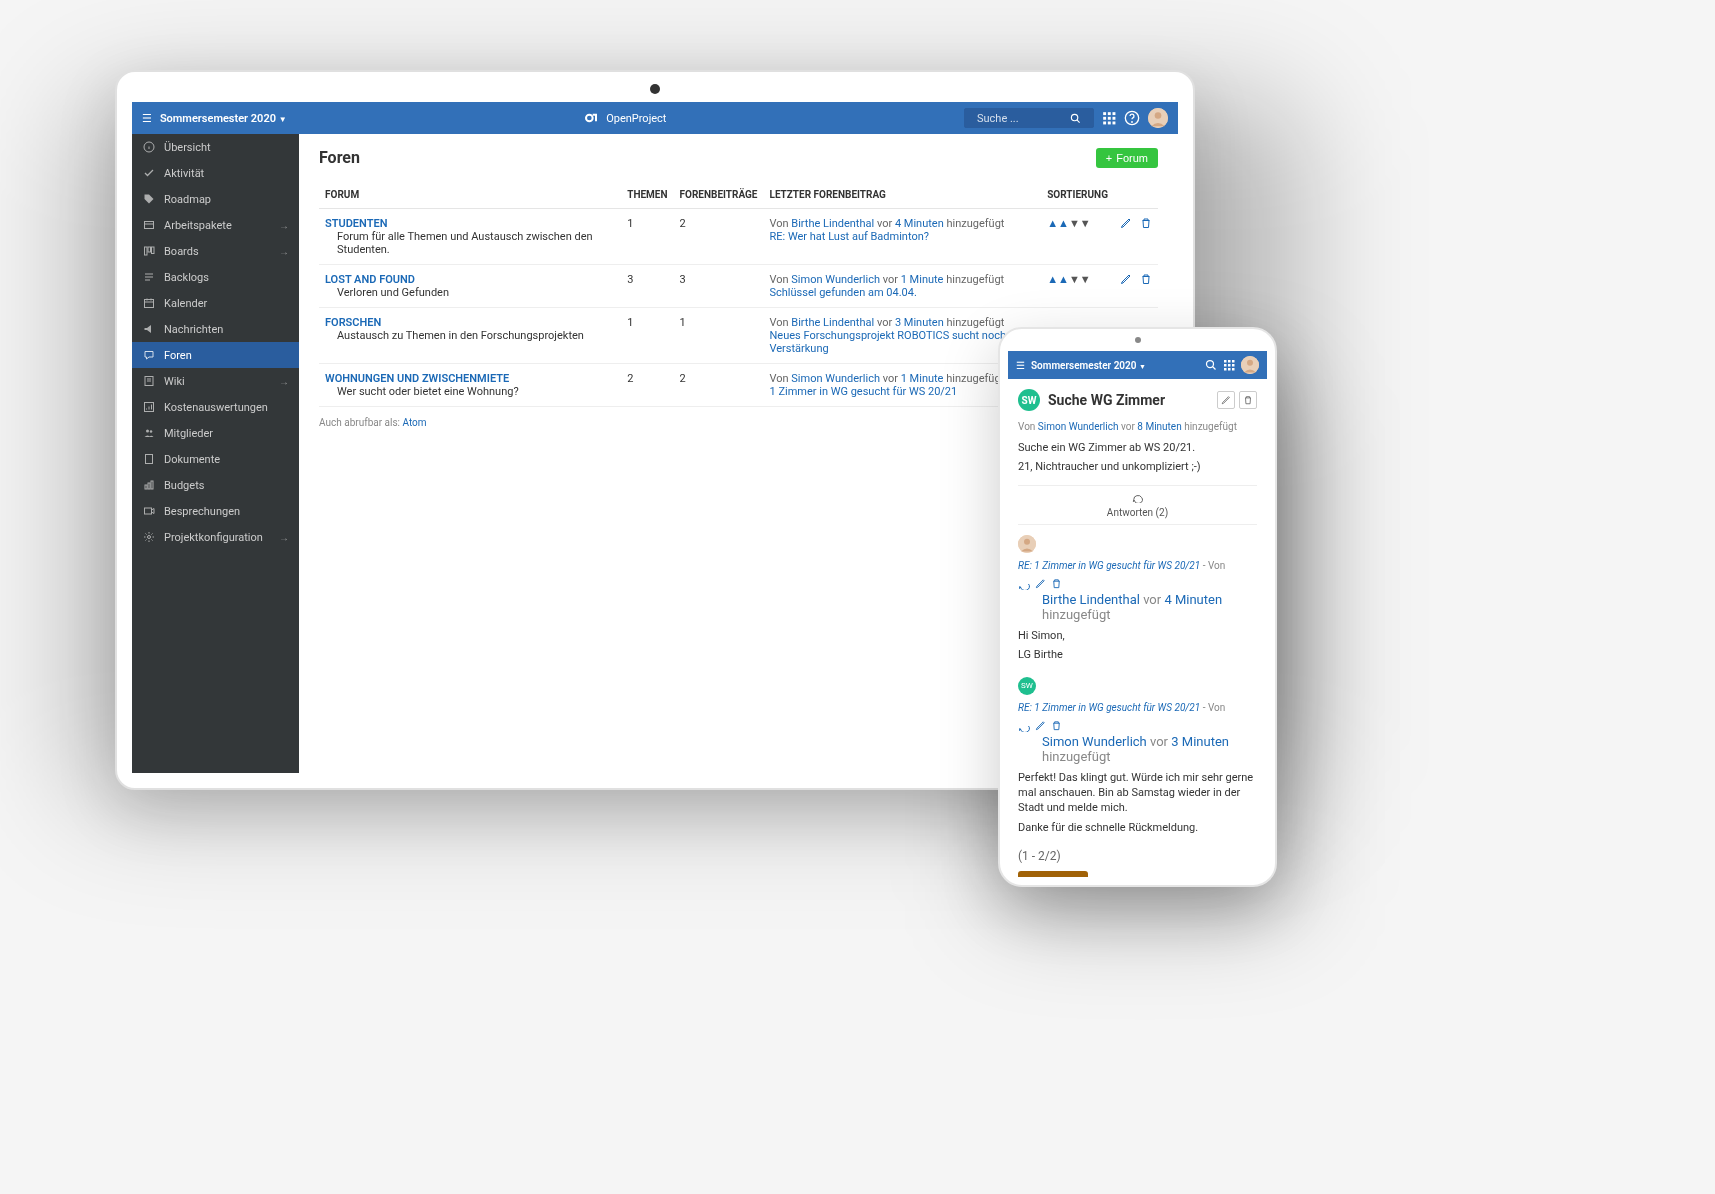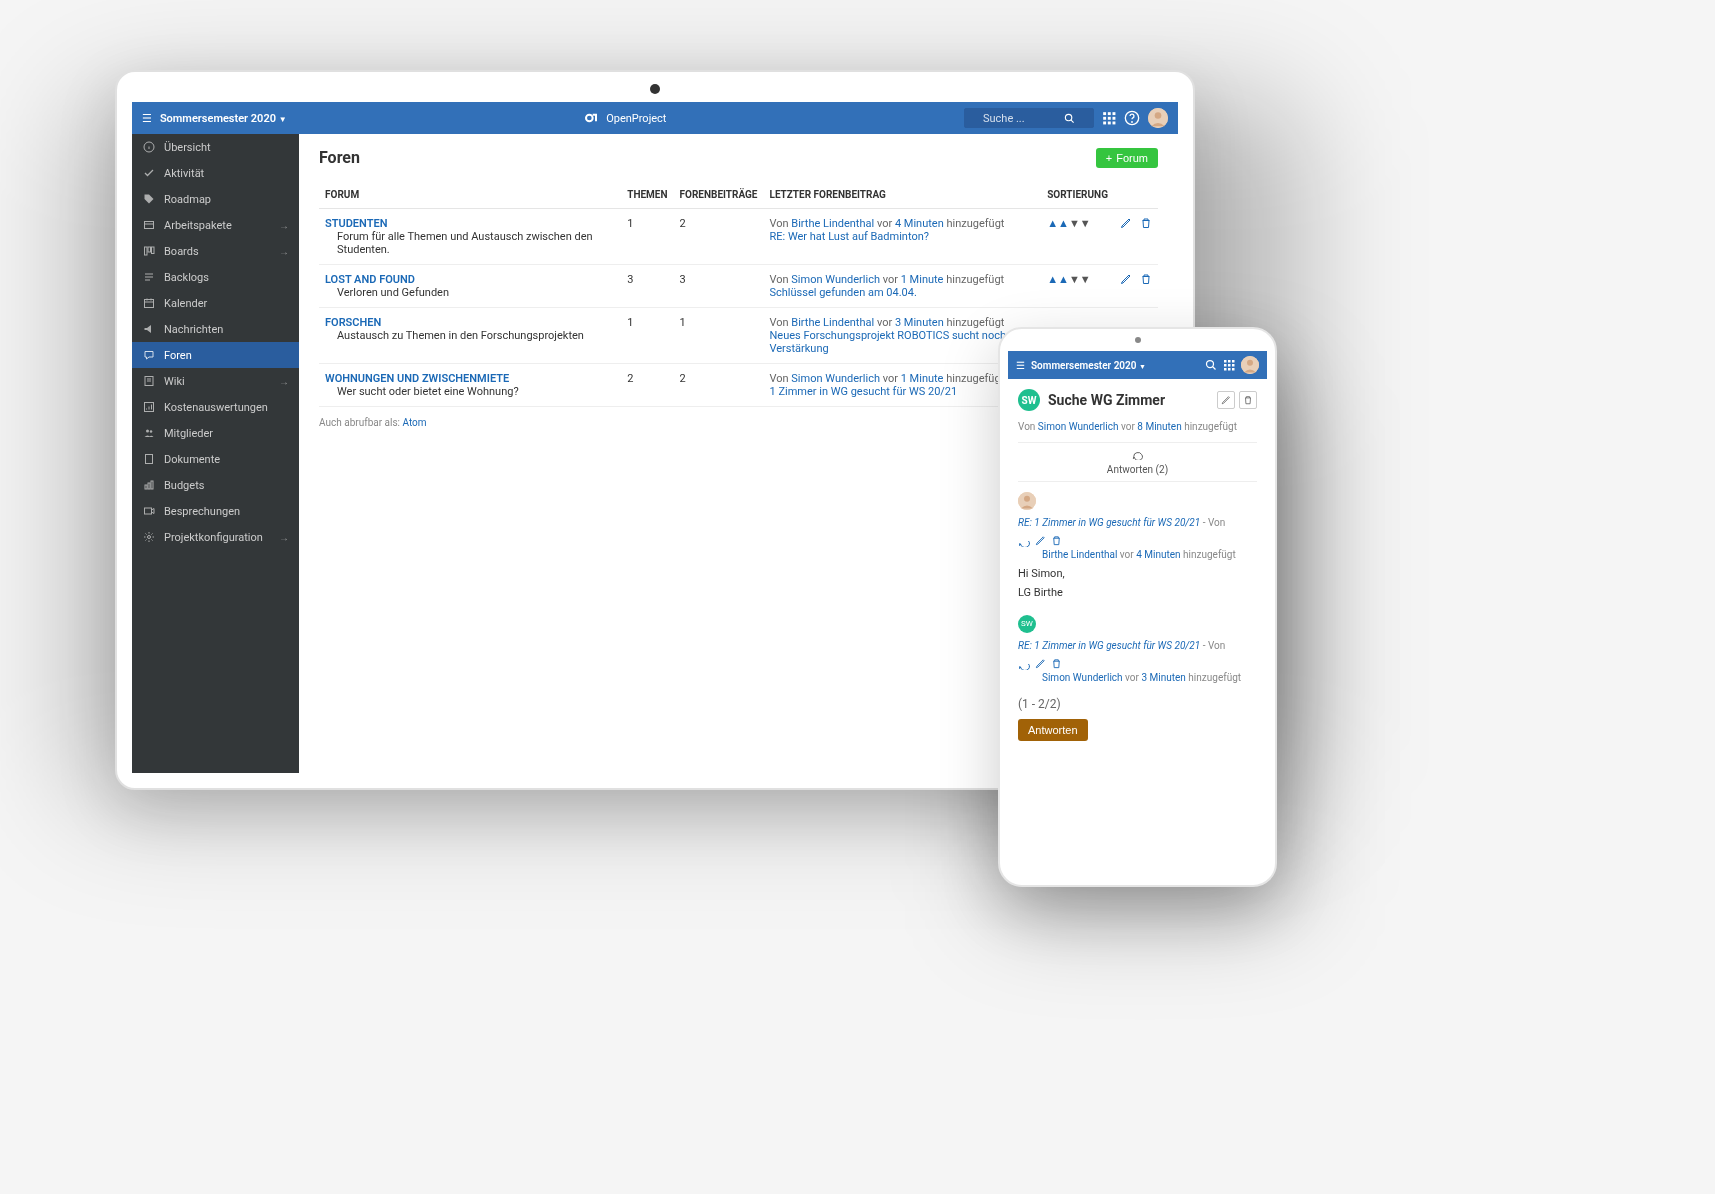--- a/index.html
+++ b/index.html
@@ -67,21 +67,21 @@
   padding: 0 10px;
   font-size: 11px;
 }
 .topbar .left { display: flex; align-items: center; gap:8px; }
 .topbar .center { flex:1; text-align:center; display:flex; align-items:center; justify-content:center; gap:6px; font-weight:400;}
 .topbar .right { display:flex; align-items:center; gap:8px; }
 .top-search {
   background: #2a5d9e;
   border: 1px solid #2a5d9e;
   color: #fff;
-  padding: 2px 18px;
+  padding: 2px 12px;
   font-size: 11px;
   width: 130px;
   height: 20px;
   border-radius: 2px;
   display:flex;
   align-items:center;
   justify-content:space-between;
 }
 .top-search .ph { color: rgba(255,255,255,0.8); }
 .avatar-small {
@@ -191,21 +191,21 @@
   width:18px; height:18px; border-radius:50%; background:#f0d0b0; flex-shrink:0;
 }
 .reply-head .avatar-sw2 {
   width:18px; height:18px; border-radius:50%; background:#1fbf8f; color:#fff;
   display:flex; align-items:center; justify-content:center; font-size:8px; flex-shrink:0;
 }
 .reply-title-line { flex:1; font-style:italic; color:#1b69b6; line-height:1.3;}
 .reply-title-line .by { color:#888; font-style:normal;}
 .reply-actions { display:flex; gap:5px; color:#1b69b6; font-size:11px;}
 .reply-actions span{cursor:pointer;}
-.reply-meta { font-size:10px; color:#888; margin:2px 0 6px 24px; }
+.reply-meta { font-size:13px; color:#888; margin:2px 0 6px 24px; }
 .reply-meta .link { color:#1b69b6;}
 .reply-body { font-size:11px; line-height:1.4; margin-left:0; }
 .reply-body p { margin-bottom:4px; }
 .pager { font-size:12px; color:#666; margin:8px 0; }
 .btn-reply {
   background:#a16207; color:#fff; border:none; padding:5px 10px;
   font-size:11px; border-radius:3px; cursor:pointer;
 }
 svg { display:block; }
 </style>
@@ -623,20 +623,24 @@
                 <path d="M5 7 L19 7 M8 7 L8 4 L16 4 L16 7 M6 7 L7 21 L17 21 L18 7"></path>
               </svg>
           </div>
         </div>
       </div>
 
       <div class="thread-meta">
         <span>Von </span><span class="link">Simon Wunderlich</span><span> vor </span><span class="link">8 Minuten</span><span> hinzugefügt</span>
       </div>
 
+      <div class="thread-body">
+        <p>Suche ein WG Zimmer ab WS 20/21.</p>
+        <p>21, Nichtraucher und unkompliziert ;-)</p>
+      </div>
 
       <div class="replies-header">
         <svg width="11" height="11" viewBox="0 0 24 24" fill="none" stroke="#555" stroke-width="2">
             <path d="M21 12 A9 8 0 1 1 5 18 L3 21 L4 16 A9 8 0 0 1 21 12 Z"></path>
           </svg>
         <span>Antworten (2)</span>
       </div>
 
       <div id="replies">
           <div class="reply">
@@ -689,20 +693,24 @@
                   </svg>
                 </span>
         <span>
                   <svg width="11" height="11" viewBox="0 0 24 24" fill="none" stroke="#1b69b6" stroke-width="2">
                     <path d="M5 7 L19 7 M8 7 L8 4 L16 4 L16 7 M6 7 L7 21 L17 21 L18 7"></path>
                   </svg>
                 </span>
       </div>
     </div>
     <div class="reply-meta"><span class="link">Simon Wunderlich</span>  vor <span class="link">3 Minuten</span> hinzugefügt</div>
+    <div class="reply-body">
+              <p>Perfekt! Das klingt gut. Würde ich mir sehr gerne mal anschauen. Bin ab Samstag wieder in der Stadt und melde mich.</p>
+              <p>Danke für die schnelle Rückmeldung.</p>
+            </div>
   </div>
         </div>
 
       <div class="pager">(1 - 2/2)</div>
       <button class="btn-reply">Antworten</button>
     </div>
   </div>
 </div>
 
 </body></html>

